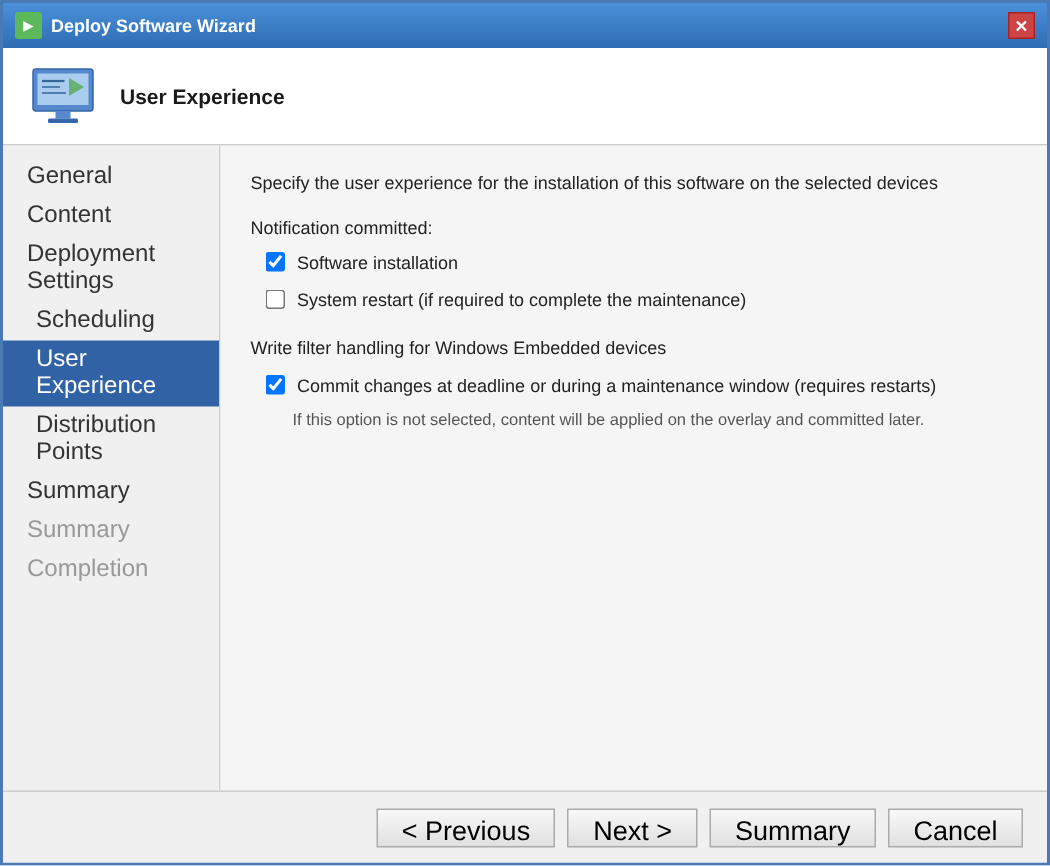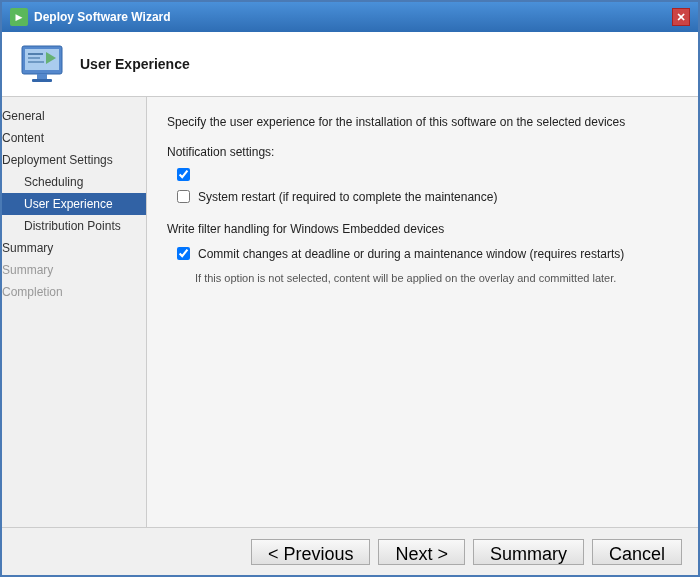--- a/index.html
+++ b/index.html
@@ -94,24 +94,24 @@
       overflow: hidden;
     }
     .sidebar {
       width: 145px;
       background: #f0f0f0;
       border-right: 1px solid #ccc;
       padding-top: 8px;
       flex-shrink: 0;
     }
     .sidebar-item {
-      padding: 4px 10px 4px 0;
+      padding: 4px 10px 4px 16px;
       cursor: pointer;
       color: #333;
-      font-size: 12px;
+      font-size: 16px;
     }
     .sidebar-item.active {
       background: #3162a5;
       color: white;
     }
     .sidebar-item.indent {
       padding-left: 22px;
     }
     .sidebar-item.section {
       font-weight: normal;
@@ -241,26 +241,27 @@
       <div class="sidebar-item indent active">User Experience</div>
       <div class="sidebar-item indent">Distribution Points</div>
       <div class="sidebar-item section">Summary</div>
       <div class="sidebar-item section disabled">Summary</div>
       <div class="sidebar-item section disabled">Completion</div>
     </div>
 
     <div class="content-area">
       <div class="content-description">Specify the user experience for the installation of this software on the selected devices</div>
 
-      <div class="section-label">Notification settings:</div>
+      <div class="section-label">Notification committed:</div>
 
 
 
       <div class="checkbox-row">
         <input type="checkbox" id="cb2" checked="" style="">
+        <label class="checkbox-label" for="cb2">Software installation</label>
       </div>
 
       <div class="checkbox-row">
         <input type="checkbox" id="cb3" style="">
         <label class="checkbox-label" for="cb3">System restart (if required to complete the maintenance)</label>
       </div>
 
       <div class="write-filter-text">Write filter handling for Windows Embedded devices</div>
 
       <div class="checkbox-row">

